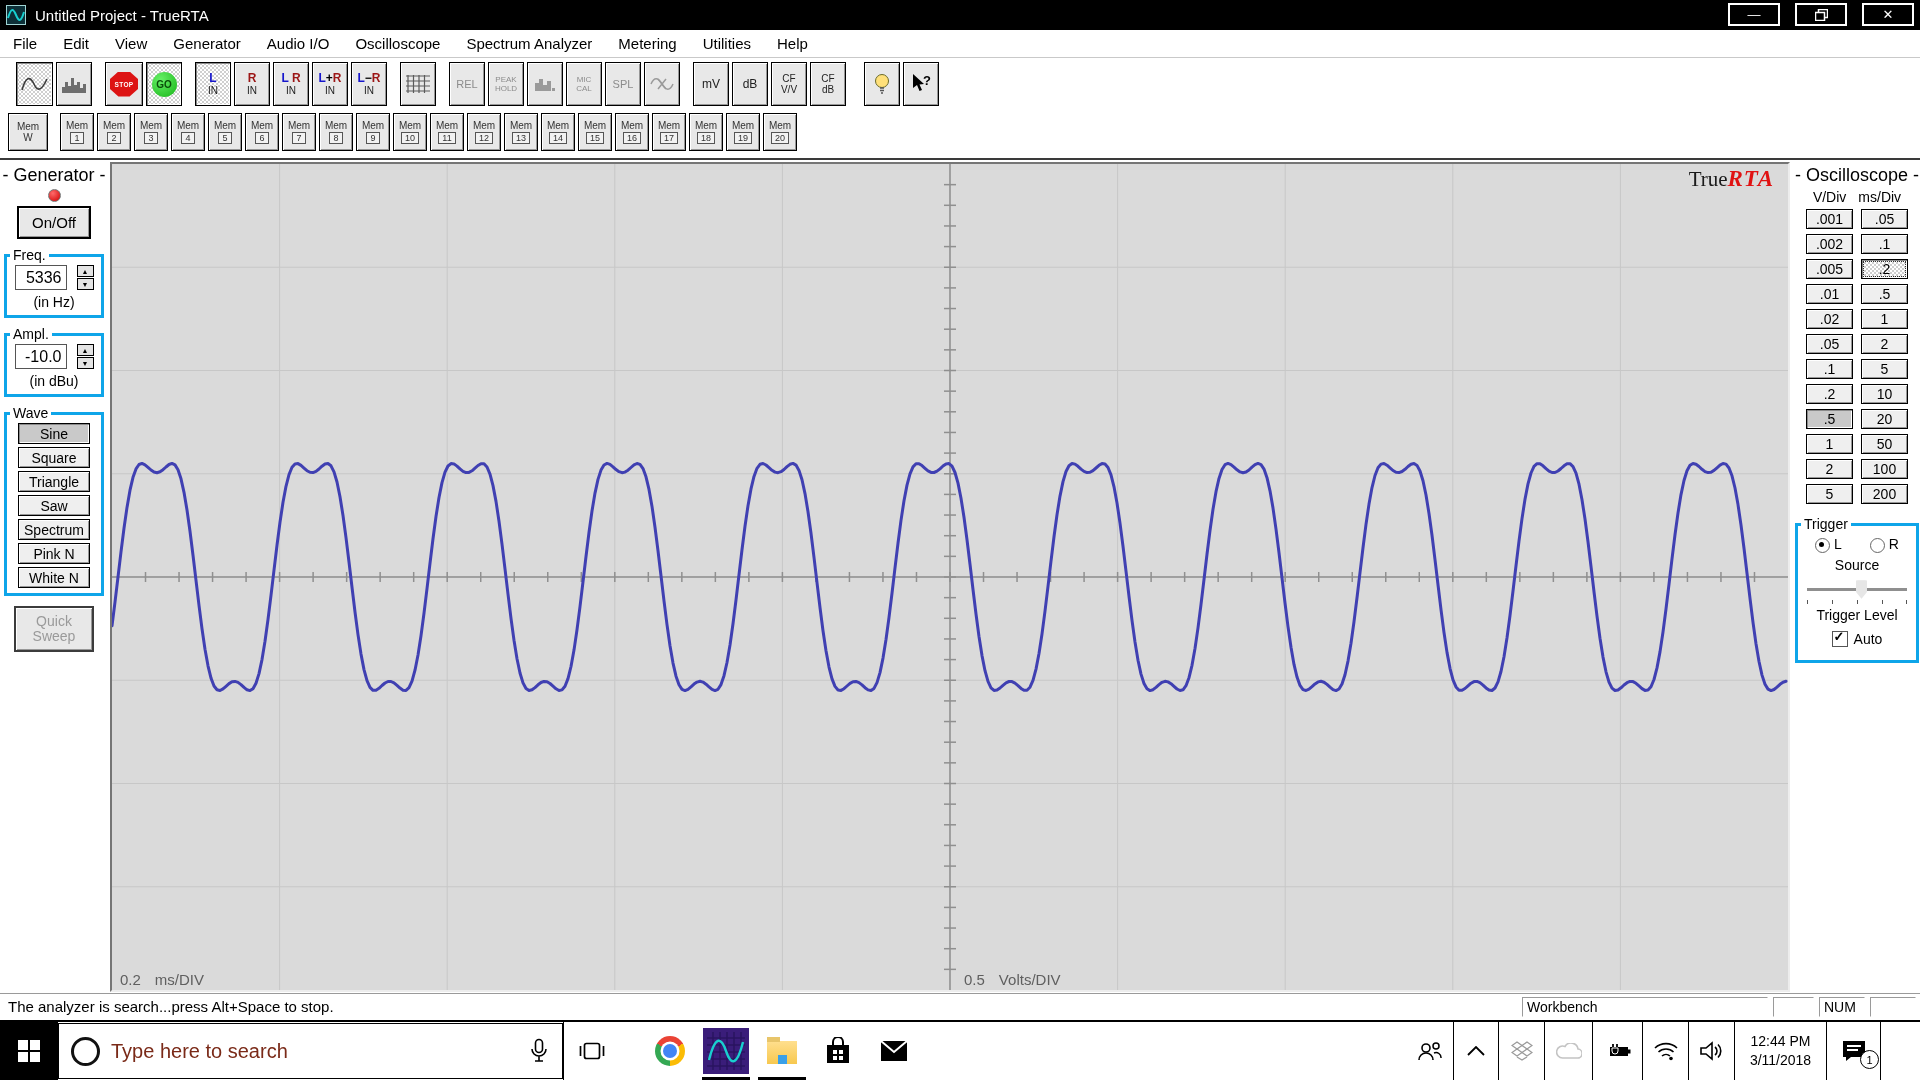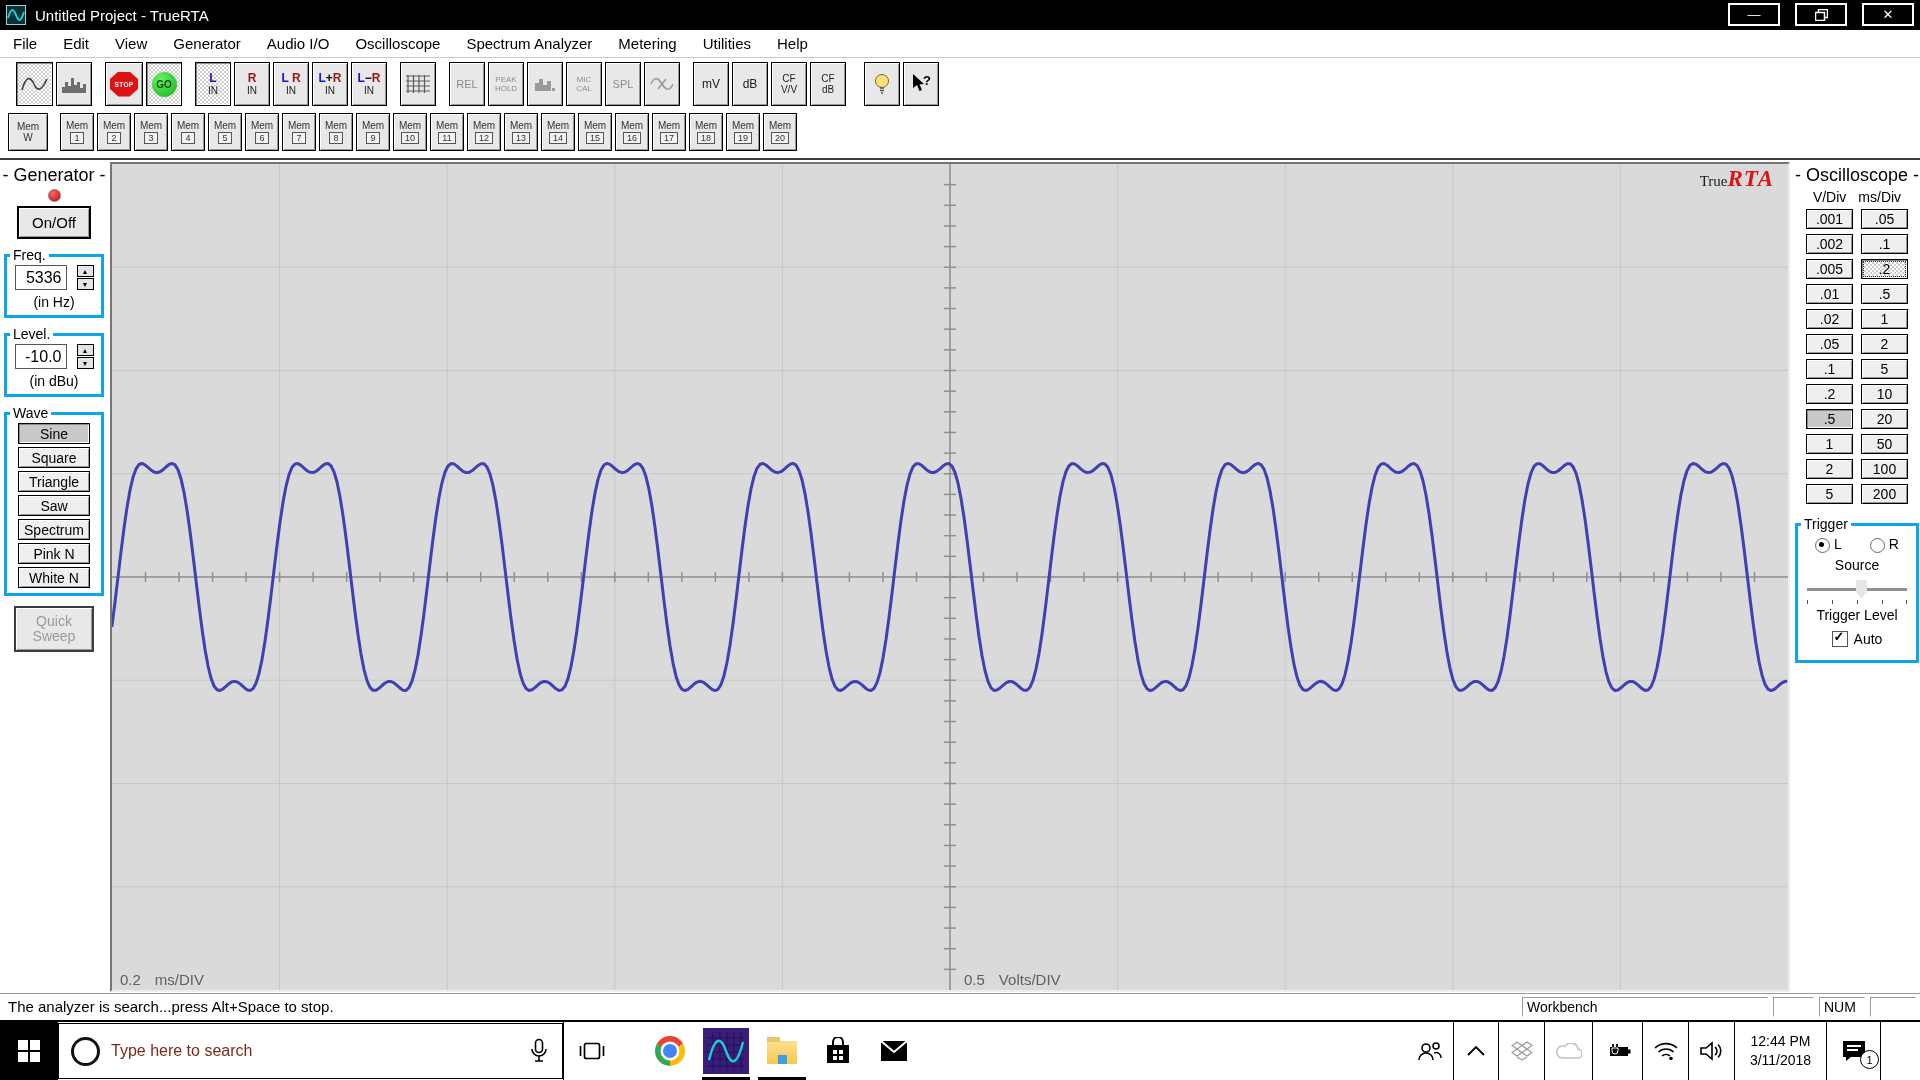--- a/index.html
+++ b/index.html
@@ -73,21 +73,21 @@
         box-shadow:inset 1px 1px 0 #fff,inset -1px -1px 0 #979797;padding:0;}
   .wbtn.pressed{background:#c9c9c9;box-shadow:inset 1px 1px 0 #8b8b8b,inset -1px -1px 0 #fff;}
   .quicksweep{width:80px;height:46px;margin-top:10px;border:2px solid #3c3c3c;background:#e8e8e8;
         color:#9a9a9a;font-size:14px;line-height:15px;font-family:inherit;
         box-shadow:inset 1px 1px 0 #fff,inset -1px -1px 0 #979797;}
   
   .plot{position:absolute;left:110px;top:2px;width:1680px;height:830px;background:#dadada;
         border:2px solid;border-color:#757575 #ededed #ededed #757575;box-sizing:border-box;}
   .plot svg{position:absolute;left:0;top:0;width:100%;height:100%;}
   .logo{position:absolute;top:2px;right:14px;font-family:"Liberation Serif",serif;}
-  .logo-true{font-size:15px;color:#1a1a1a;}
+  .logo-true{font-size:21px;color:#1a1a1a;}
   .logo-rta{font-size:23px;font-weight:bold;font-style:italic;color:#e01212;letter-spacing:1px;}
   .axis-lbl{position:absolute;bottom:2px;font-size:15px;color:#5f5f5f;display:flex;gap:14px;}
   .axis-lbl.xl{left:8px;} .axis-lbl.yl{left:852px;}
   
   .oscpanel{position:absolute;left:1794px;top:0;width:126px;display:flex;flex-direction:column;align-items:center;}
   .osc-headers{display:flex;gap:12px;margin:3px 0 4px;font-size:14px;}
   .osc-cols{display:flex;gap:8px;}
   .osc-col{display:flex;flex-direction:column;gap:5px;}
   .sbtn{width:47px;height:20px;border:1px solid #000;background:#efefef;font-size:14px;font-family:inherit;
         box-shadow:inset 1px 1px 0 #fff,inset -1px -1px 0 #979797;padding:0;}
@@ -121,21 +121,21 @@
           font-size:14px;padding:1px 4px 0;box-sizing:border-box;background:#fff;}
   
   .taskbar{position:absolute;left:0;top:1022px;width:100%;height:58px;background:#fff;display:flex;
            align-items:center;}
   .startbtn{width:58px;height:58px;background:#000;display:flex;align-items:center;justify-content:center;flex:0 0 auto;}
   .winlogo{display:grid;grid-template-columns:10px 10px;grid-template-rows:10px 10px;gap:2px;}
   .winlogo i{background:#fff;}
   .searchbox{height:56px;width:505px;border:1px solid #000;background:#fff;display:flex;align-items:center;
              box-sizing:border-box;flex:0 0 auto;}
   .cortana-ring{width:23px;height:23px;border:3px solid #111;border-radius:50%;margin:0 11px 0 12px;flex:0 0 auto;}
-  .search-text{font-size:16px;color:#7a2a18;flex:1 1 auto;}
+  .search-text{font-size:20px;color:#7a2a18;flex:1 1 auto;}
   .tb-btn{width:56px;height:58px;display:flex;align-items:center;justify-content:center;position:relative;flex:0 0 auto;}
   .underline{position:absolute;left:4px;right:4px;bottom:0;height:3px;background:#000;}
   .chrome-ball{width:30px;height:30px;border-radius:50%;
       background:conic-gradient(from -60deg,#ea4335 0 120deg,#fbbc05 120deg 240deg,#34a853 240deg 360deg);
       position:relative;}
   .chrome-ball:after{content:"";position:absolute;left:8px;top:8px;width:14px;height:14px;border-radius:50%;
       background:#4285f4;box-shadow:0 0 0 2.5px #fff;}
   .rta-tile{width:46px;height:46px;background:#3a1d7a;display:flex;align-items:center;justify-content:center;}
   .folder{position:relative;width:30px;height:23px;background:linear-gradient(#ffdf8e,#f7c84f);margin-top:3px;}
   .folder:before{content:"";position:absolute;left:0;top:-4px;width:13px;height:5px;background:#e8c56a;}
@@ -399,21 +399,21 @@
         <div class="spinrow">
           <div class="numbox">5336</div>
           <div class="spincol">
             <button class="spinbtn">▲</button>
             <button class="spinbtn">▼</button>
           </div>
         </div>
         <div class="unitlbl">(in Hz)</div>
       </fieldset>
       <fieldset class="gen-fs">
-        <legend>Level.</legend>
+        <legend>Ampl.</legend>
         <div class="spinrow">
           <div class="numbox">-10.0</div>
           <div class="spincol">
             <button class="spinbtn">▲</button>
             <button class="spinbtn">▼</button>
           </div>
         </div>
         <div class="unitlbl">(in dBu)</div>
       </fieldset>
       <fieldset class="gen-fs">

